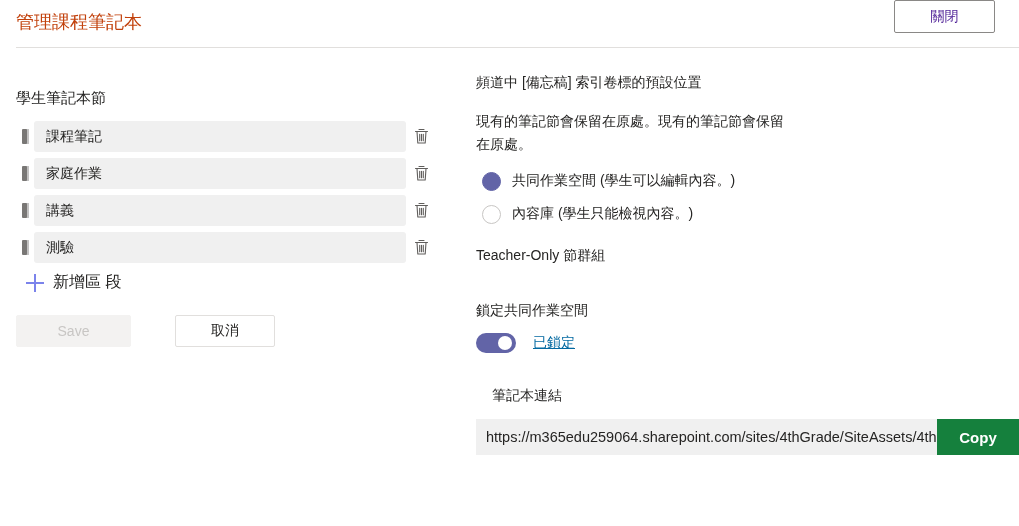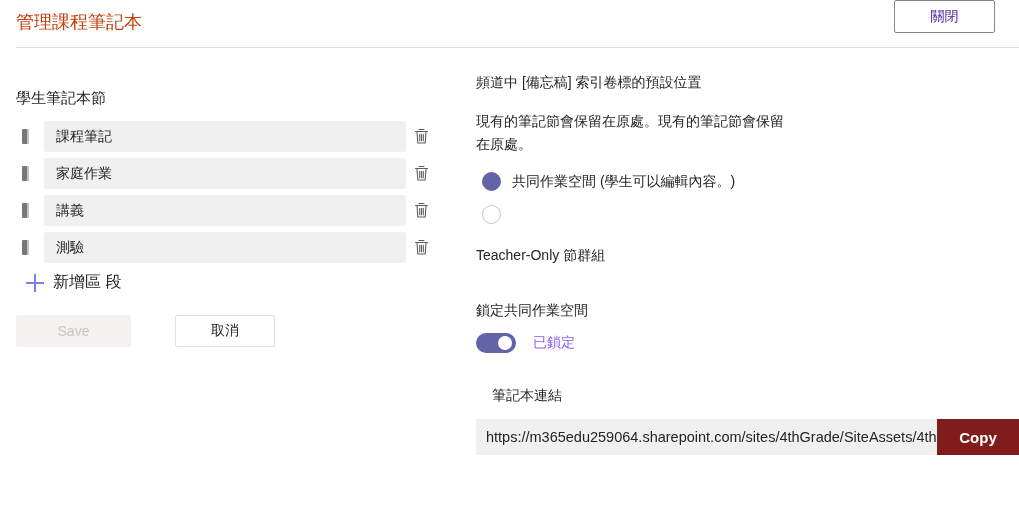--- a/index.html
+++ b/index.html
@@ -90,21 +90,20 @@
   .drag-handle .bar {
     width: 7px;
     height: 15px;
     background: #797775;
     border-radius: 1px;
     box-shadow: inset -2px 0 0 rgba(255,255,255,0.55);
   }
   .section-input {
     flex: 1 1 auto;
     height: 31px;
-    margin-left: 10px;
     background: #f0f0f0;
     border: none;
     border-radius: 3px;
     padding: 0 12px;
     box-sizing: border-box;
     font-family: "Liberation Sans", "DejaVu Sans", sans-serif;
     font-size: 14px;
     color: #252423;
     outline: none;
   }
@@ -194,21 +193,20 @@
     line-height: 23px;
     color: #252423;
     width: 316px;
     margin: 0 0 16px 0;
   }
   .radio-group {
     margin-left: 6px;
   }
   .radio-row {
     display: flex;
-    align-items: center;
     margin-bottom: 14px;
     cursor: pointer;
   }
   .radio-mark {
     width: 19px;
     height: 19px;
     border-radius: 50%;
     box-sizing: border-box;
     flex: none;
     margin-right: 11px;
@@ -255,22 +253,23 @@
     position: absolute;
     width: 14px;
     height: 14px;
     border-radius: 50%;
     background: #ffffff;
     top: 3px;
     left: 22px;
   }
   .toggle-label {
     font-size: 14px;
-    color: #8b5cf6;
+    color: #0369a1;
     margin-left: 17px;
+    text-decoration: underline;
   }
   .link-row {
     display: flex;
     align-items: stretch;
     margin-top: 14px;
     width: 543px;
   }
   .link-input {
     flex: 1 1 auto;
     height: 36px;
@@ -283,21 +282,21 @@
     color: #252423;
     outline: none;
     white-space: nowrap;
     overflow: hidden;
     text-overflow: clip;
     line-height: 36px;
   }
   .copy-button {
     width: 82px;
     height: 36px;
-    background: #7f1d1d;
+    background: #15803d;
     border: none;
     color: #ffffff;
     font-family: "Liberation Sans", "DejaVu Sans", sans-serif;
     font-size: 15px;
     font-weight: bold;
     cursor: pointer;
     flex: none;
     padding: 0;
   }
 </style>
@@ -378,20 +377,21 @@
     <div class="rc-title">頻道中 [備忘稿] 索引卷標的預設位置</div>
     <div class="rc-desc">現有的筆記節會保留在原處。現有的筆記節會保留在原處。</div>
 
     <div class="radio-group">
       <div class="radio-row">
         <span class="radio-mark on"></span>
         <span class="radio-label">共同作業空間 (學生可以編輯內容。)</span>
       </div>
       <div class="radio-row">
         <span class="radio-mark off"></span>
+        <span class="radio-label">內容庫 (學生只能檢視內容。)</span>
       </div>
     </div>
 
     <div class="rc-subhead">Teacher-Only 節群組</div>
 
     <div class="rc-subhead" style="margin-top:35px;margin-bottom:0;">鎖定共同作業空間</div>
     <div class="toggle-row">
       <span class="toggle">
           <span class="knob"></span>
         </span>

